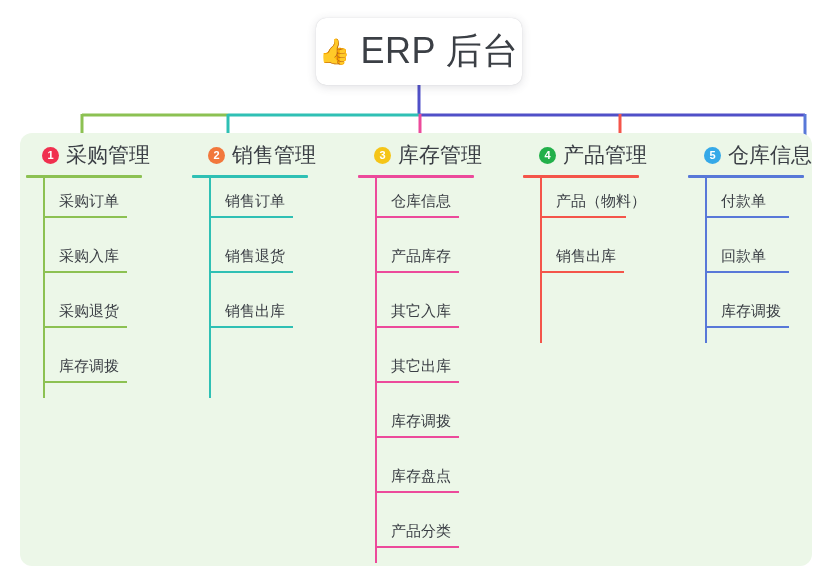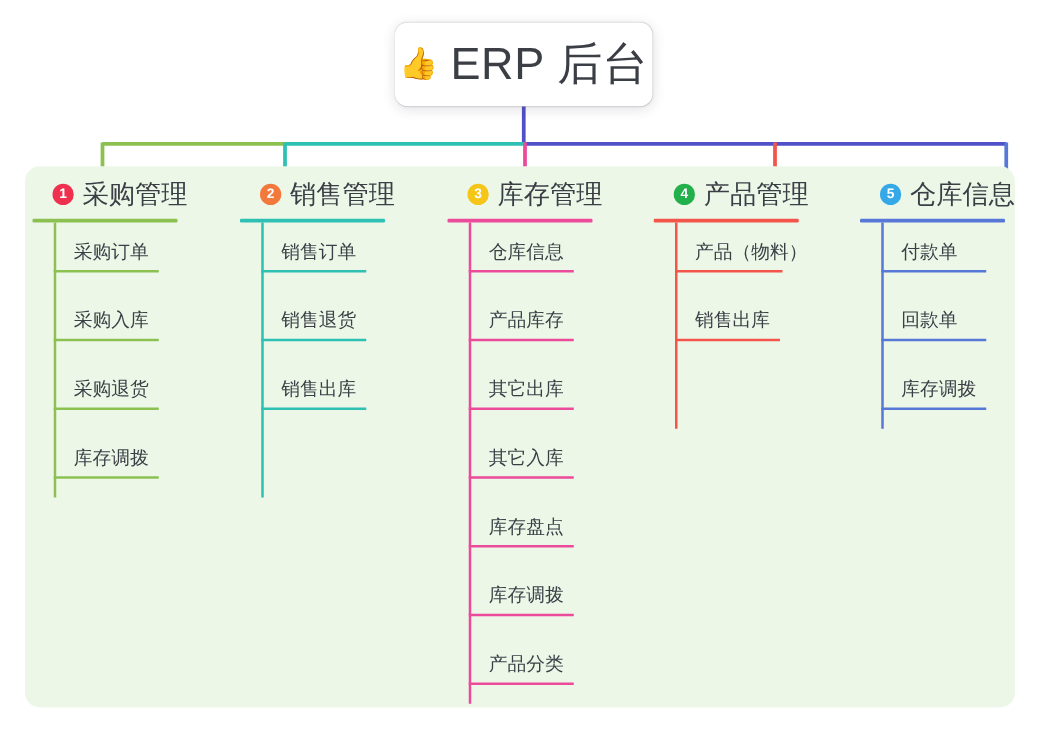--- a/index.html
+++ b/index.html
@@ -211,33 +211,33 @@
         <div class="spine" style="background: rgb(236, 74, 155); height: 385px;"></div>
         <div class="item">
           <span class="item-label">仓库信息</span>
           <div class="item-rule" style="background: rgb(236, 74, 155); width: 84px;"></div>
         </div>
         <div class="item">
           <span class="item-label">产品库存</span>
           <div class="item-rule" style="background: rgb(236, 74, 155); width: 84px;"></div>
         </div>
         <div class="item">
+          <span class="item-label">其它入库</span>
+          <div class="item-rule" style="background: rgb(236, 74, 155); width: 84px;"></div>
+        </div>
+        <div class="item">
           <span class="item-label">其它出库</span>
           <div class="item-rule" style="background: rgb(236, 74, 155); width: 84px;"></div>
         </div>
         <div class="item">
-          <span class="item-label">其它入库</span>
+          <span class="item-label">库存调拨</span>
           <div class="item-rule" style="background: rgb(236, 74, 155); width: 84px;"></div>
         </div>
         <div class="item">
           <span class="item-label">库存盘点</span>
-          <div class="item-rule" style="background: rgb(236, 74, 155); width: 84px;"></div>
-        </div>
-        <div class="item">
-          <span class="item-label">库存调拨</span>
           <div class="item-rule" style="background: rgb(236, 74, 155); width: 84px;"></div>
         </div>
         <div class="item">
           <span class="item-label">产品分类</span>
           <div class="item-rule" style="background: rgb(236, 74, 155); width: 84px;"></div>
         </div>
       </div>
     </div>
     <div class="column" style="left: 523px;">
       <div class="col-header">

